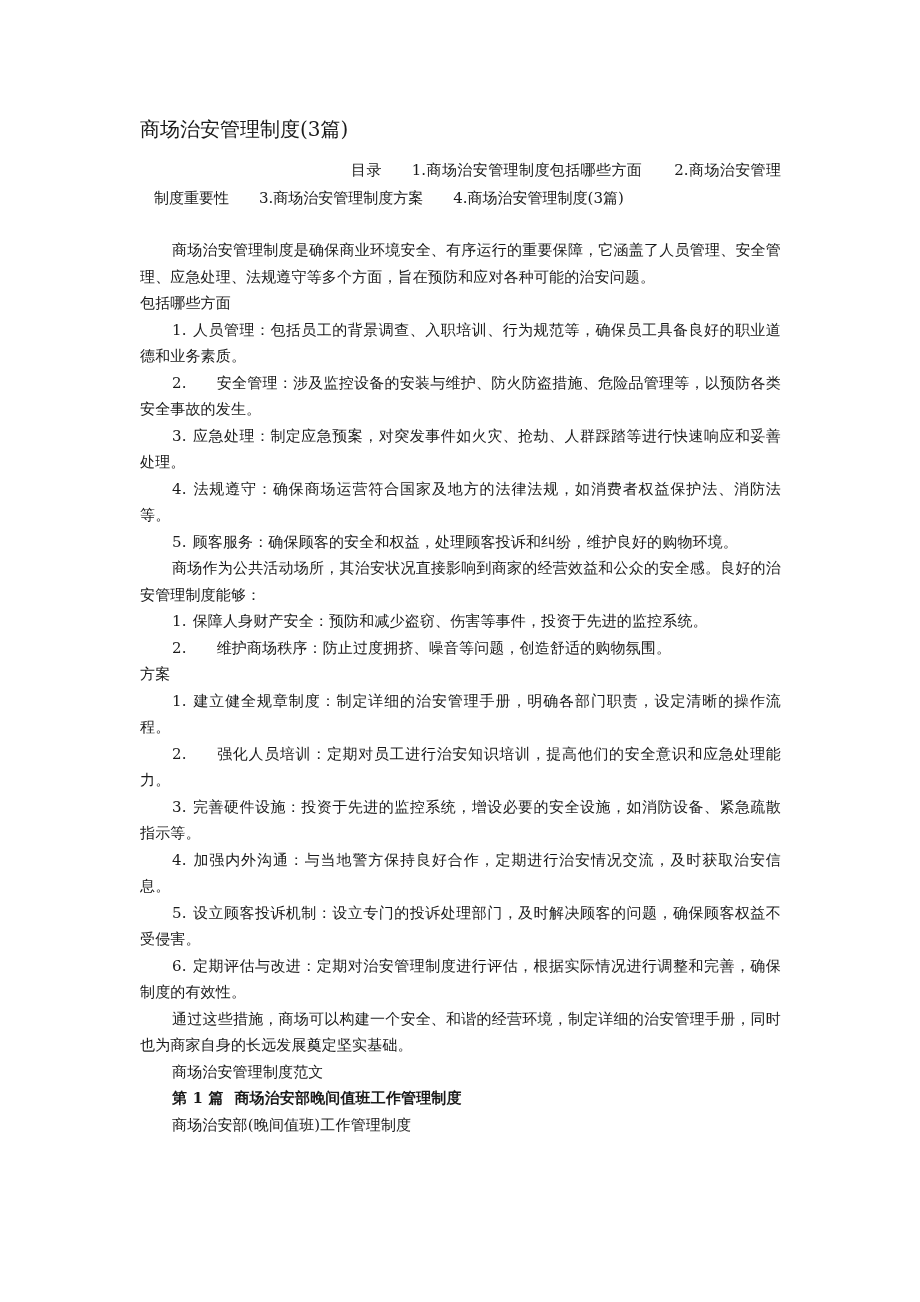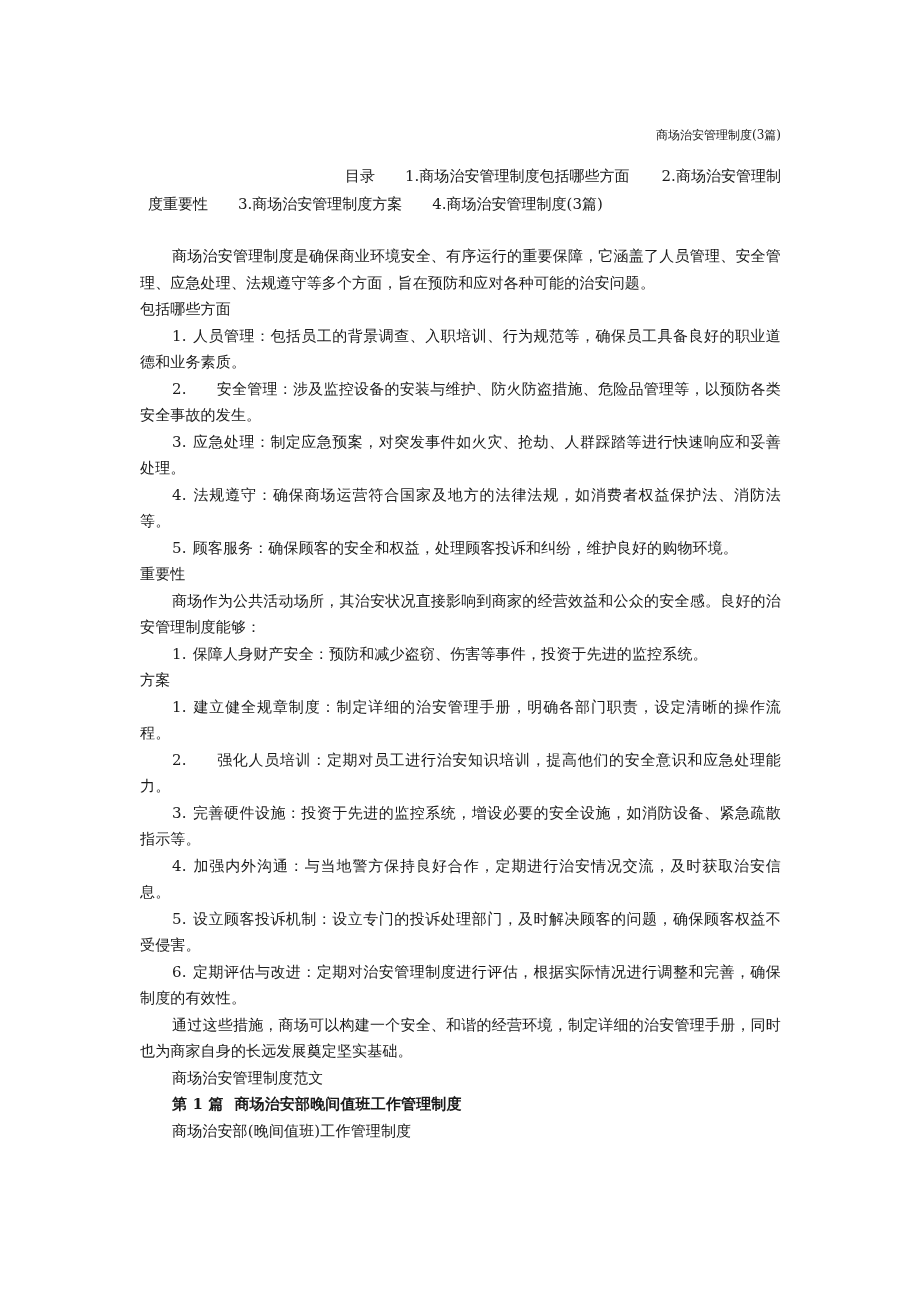--- a/index.html
+++ b/index.html
@@ -15,32 +15,32 @@
       font-family: "DejaVu Serif", "Liberation Serif", serif;
       color: #1a1a1a;
     }
     .page {
       position: absolute;
       left: 140px;
       top: 114px;
       width: 641px;
     }
     .doc-title {
-      text-align: right;
-      font-size: 12px;
+      text-align: left;
+      font-size: 20px;
       line-height: 22px;
-      margin: 10px 0 16px 0;
+      margin: 4px 0 16px 0;
       font-weight: normal;
     }
     .toc {
       font-size: 15px;
       line-height: 28px;
       text-align: justify;
       text-indent: 197px;
-      margin: 0 0 25px 8px;
+      margin: 0 0 25px 14px;
     }
     .toc .gap { display: inline-block; width: 30px; }
     .toc .gap-l { display: inline-block; width: 32px; }
     p {
       margin: 0;
       font-size: 15px;
       line-height: 26.5px;
       text-align: justify;
       letter-spacing: 0.15px;
     }
@@ -62,23 +62,23 @@
 
   <p class="indent">商场治安管理制度是确保商业环境安全、有序运行的重要保障，它涵盖了人员管理、安全管理、应急处理、法规遵守等多个方面，旨在预防和应对各种可能的治安问题。</p>
 
   <p class="heading">包括哪些方面</p>
   <p class="item"><span class="num">1.</span><span class="sp"></span><span>人员管理：包括员工的背景调查、入职培训、行为规范等，确保员工具备良好的职业道德和业务素质。</span></p>
   <p class="item"><span class="num">2.</span><span class="wide-gap"></span><span>安全管理：涉及监控设备的安装与维护、防火防盗措施、危险品管理等，以预防各类安全事故的发生。</span></p>
   <p class="item"><span class="num">3.</span><span class="sp"></span><span>应急处理：制定应急预案，对突发事件如火灾、抢劫、人群踩踏等进行快速响应和妥善处理。</span></p>
   <p class="item"><span class="num">4.</span><span class="sp"></span><span>法规遵守：确保商场运营符合国家及地方的法律法规，如消费者权益保护法、消防法等。</span></p>
   <p class="item"><span class="num">5.</span><span class="sp"></span><span>顾客服务：确保顾客的安全和权益，处理顾客投诉和纠纷，维护良好的购物环境。</span></p>
 
-  <p class="heading">重要性</p>
   <p class="indent">商场作为公共活动场所，其治安状况直接影响到商家的经营效益和公众的安全感。良好的治安管理制度能够：</p>
   <p class="item"><span class="num">1.</span><span class="sp"></span><span>保障人身财产安全：预防和减少盗窃、伤害等事件，投资于先进的监控系统。</span></p>
+  <p class="item"><span class="num">2.</span><span class="wide-gap"></span><span>维护商场秩序：防止过度拥挤、噪音等问题，创造舒适的购物氛围。</span></p>
 
   <p class="heading">方案</p>
   <p class="item"><span class="num">1.</span><span class="sp"></span><span>建立健全规章制度：制定详细的治安管理手册，明确各部门职责，设定清晰的操作流程。</span></p>
   <p class="item"><span class="num">2.</span><span class="wide-gap"></span><span>强化人员培训：定期对员工进行治安知识培训，提高他们的安全意识和应急处理能力。</span></p>
   <p class="item"><span class="num">3.</span><span class="sp"></span><span>完善硬件设施：投资于先进的监控系统，增设必要的安全设施，如消防设备、紧急疏散指示等。</span></p>
   <p class="item"><span class="num">4.</span><span class="sp"></span><span>加强内外沟通：与当地警方保持良好合作，定期进行治安情况交流，及时获取治安信息。</span></p>
   <p class="item"><span class="num">5.</span><span class="sp"></span><span>设立顾客投诉机制：设立专门的投诉处理部门，及时解决顾客的问题，确保顾客权益不受侵害。</span></p>
   <p class="item"><span class="num">6.</span><span class="sp"></span><span>定期评估与改进：定期对治安管理制度进行评估，根据实际情况进行调整和完善，确保制度的有效性。</span></p>
 
   <p class="indent">通过这些措施，商场可以构建一个安全、和谐的经营环境，制定详细的治安管理手册，同时也为商家自身的长远发展奠定坚实基础。</p>

